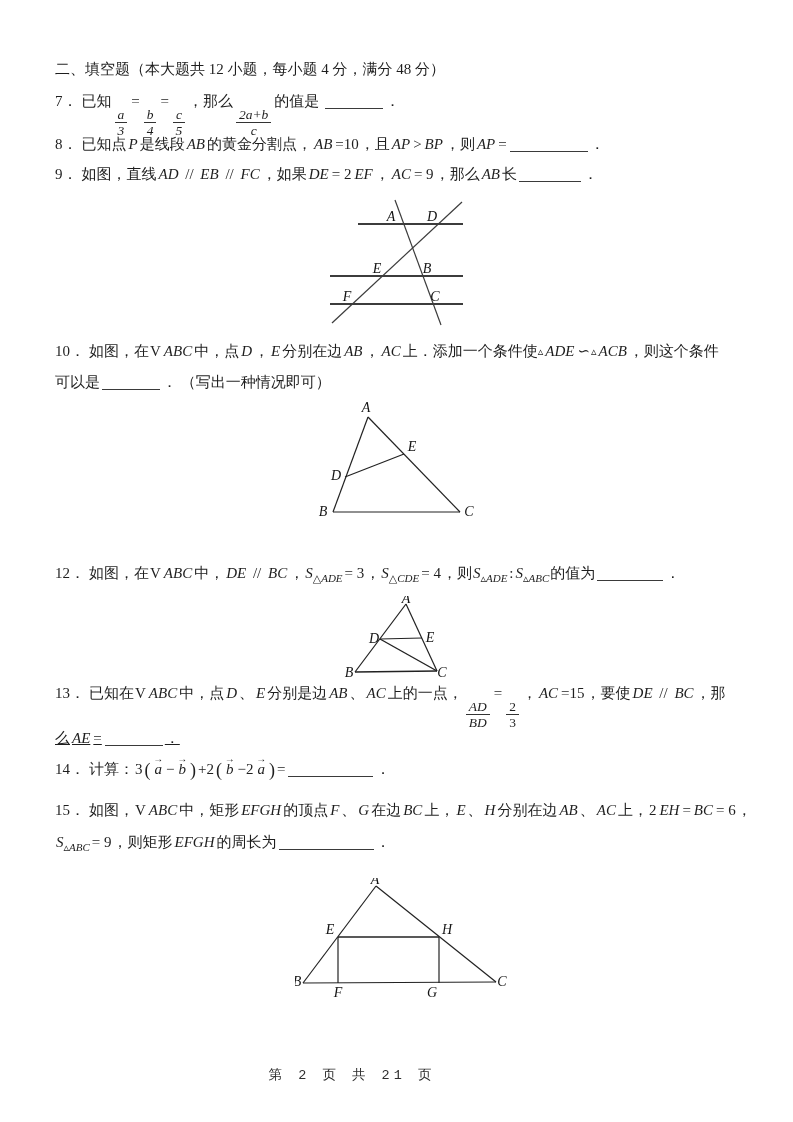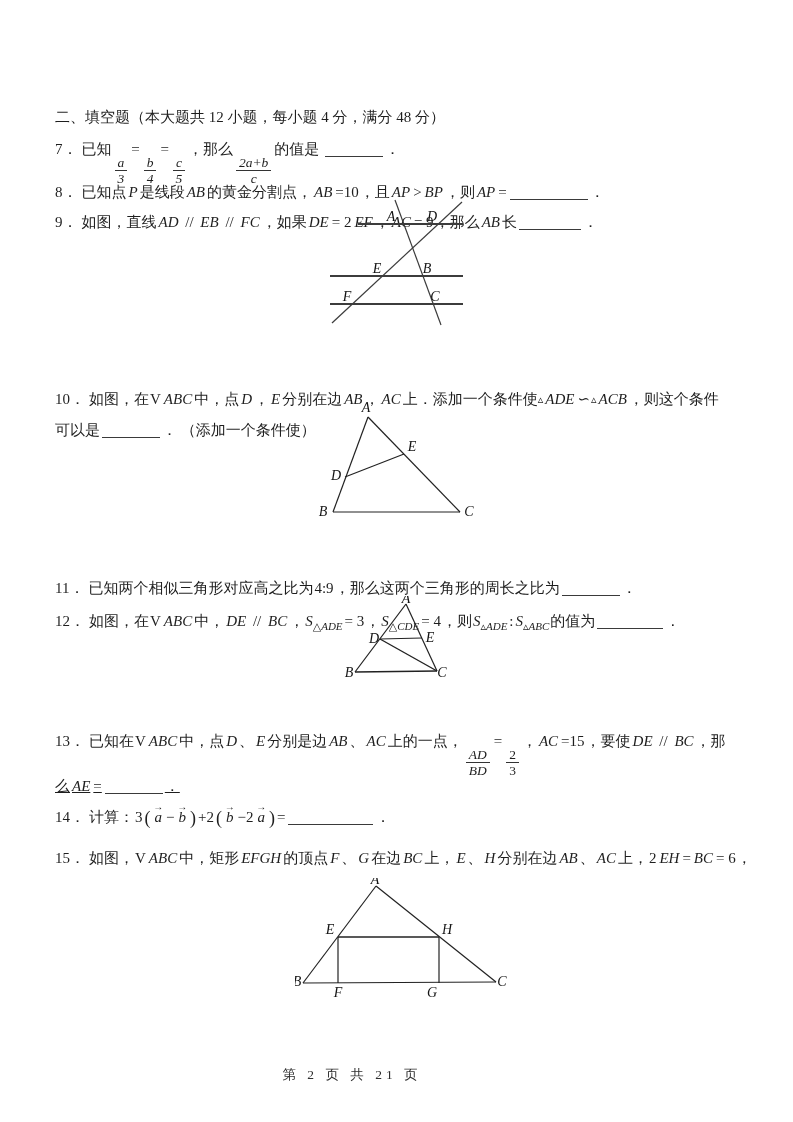--- a/index.html
+++ b/index.html
@@ -4,21 +4,20 @@
 <style>
   html,body{margin:0;padding:0;}
   body{
     width:793px;height:1122px;background:#ffffff;position:relative;overflow:hidden;
     font-family:"Liberation Serif","DejaVu Serif",serif;color:#1e1e1e;
   }
   .page{position:absolute;inset:0;}
   .line{
     position:absolute;left:55px;white-space:nowrap;font-size:15px;line-height:1.3;
     font-family:"Liberation Serif","DejaVu Serif","DejaVu Sans",serif;
-    margin-top:48px;
   }
   .seg-n{margin-right:4px;}
   .seg-t{}
   .seg-m{font-style:italic;margin:0 2px;}
   .seg-r{margin:0 1px;}
   .seg-p{font-size:18px;vertical-align:-2px;margin:0 1px;}
   .seg-tri{font-size:11px;vertical-align:1px;}
   .seg-b{display:inline-block;border-bottom:1.3px solid #3a3a3a;height:14px;vertical-align:-3px;margin:0 2px;}
   .frac{
     display:inline-flex;flex-direction:column;align-items:center;line-height:1.08;
@@ -30,21 +29,21 @@
   .msub{font-style:italic;margin:0 1px;}
   .msub .sb{font-size:11px;vertical-align:-4px;}
   .vec{position:relative;font-style:italic;display:inline-block;margin:0 3px;}
   .vec .ar{position:absolute;left:50%;transform:translateX(-50%);top:-0.78em;font-size:10px;font-style:normal;}
   .fig{position:absolute;}
   .fig svg text{
     font-family:"Liberation Serif","DejaVu Serif",serif;font-style:italic;font-size:14px;fill:#141414;
   }
   .footer{
     position:absolute;left:0;width:704px;text-align:center;font-size:13.5px;
-    letter-spacing:4px;color:#2e2e2e;
+    letter-spacing:4px;color:#2e2e2e;font-family:Liberation Mono, monospace;
   }
 </style>
 </head>
 <body>
 
 <div class="page">
 
   <div class="line" style="top:60px;">二、填空题（本大题共 12 小题，每小题 4 分，满分 48 分）</div>
 
   <div class="line" style="top:92px;"><span class="seg-n">7．</span><span class="seg-t">已知</span><span class="frac it">
@@ -71,35 +70,34 @@
         <line x1="12" y1="128" x2="142" y2="7" stroke="#3c3c3c" stroke-width="1.2"></line>
         <text x="71" y="26" text-anchor="middle">A</text>
         <text x="112" y="26" text-anchor="middle">D</text>
         <text x="57" y="78" text-anchor="middle">E</text>
         <text x="107" y="78" text-anchor="middle">B</text>
         <text x="27" y="106" text-anchor="middle">F</text>
         <text x="115" y="106" text-anchor="middle">C</text>
       </svg></div>
 
   <div class="line" style="top:342px;"><span class="seg-n">10．</span><span class="seg-t">如图，在</span><span class="seg-r">V</span><span class="seg-m">ABC</span><span class="seg-t">中，点</span><span class="seg-m">D</span><span class="seg-t">，</span><span class="seg-m">E</span><span class="seg-t">分别在边</span><span class="seg-m">AB</span><span class="seg-t">，</span><span class="seg-m">AC</span><span class="seg-t">上．添加一个条件使</span><span class="seg-tri">▵</span><span class="seg-m">ADE</span><span class="seg-r">∽</span><span class="seg-tri">▵</span><span class="seg-m">ACB</span><span class="seg-t">，则这个条件</span></div>
-  <div class="line" style="top:373px;"><span class="seg-t">可以是</span><span class="seg-b" style="width: 58px;"></span><span class="seg-t">．  （添加一个条件使）</span></div>
+  <div class="line" style="top:373px;"><span class="seg-t">可以是</span><span class="seg-b" style="width: 58px;"></span><span class="seg-t">．  （写出一种情况即可）</span></div>
 
   <div class="fig" style="left:300px;top:400px;"><svg width="180" height="122" viewBox="0 0 180 122">
         <line x1="68" y1="17" x2="33" y2="112" stroke="#222222" stroke-width="1.2"></line>
         <line x1="68" y1="17" x2="160" y2="112" stroke="#222222" stroke-width="1.2"></line>
         <line x1="33" y1="112" x2="160" y2="112" stroke="#222222" stroke-width="1.2"></line>
         <line x1="45" y1="77" x2="104" y2="54" stroke="#222222" stroke-width="1.2"></line>
         <text x="66" y="12" text-anchor="middle">A</text>
         <text x="112" y="51" text-anchor="middle">E</text>
         <text x="36" y="80" text-anchor="middle">D</text>
         <text x="23" y="116" text-anchor="middle">B</text>
         <text x="169" y="116" text-anchor="middle">C</text>
       </svg></div>
 
-  <div class="line" style="top:531px;"><span class="seg-n">11．</span><span class="seg-t">已知两个相似三角形对应高之比为</span><span class="seg-r">4:9</span><span class="seg-t">，那么这两个三角形的周长之比为</span><span class="seg-b" style="width: 58px;"></span><span class="seg-t">．</span></div>
   <div class="line" style="top:564px;"><span class="seg-n">12．</span><span class="seg-t">如图，在</span><span class="seg-r">V</span><span class="seg-m">ABC</span><span class="seg-t">中，</span><span class="seg-m">DE</span><span class="seg-r"> // </span><span class="seg-m">BC</span><span class="seg-t">，</span><span class="msub"><span>S</span><span class="sb">△ADE</span></span><span class="seg-r">= 3</span><span class="seg-t">，</span><span class="msub"><span>S</span><span class="sb">△CDE</span></span><span class="seg-r">= 4</span><span class="seg-t">，则</span><span class="msub"><span>S</span><span class="sb">▵ADE</span></span><span class="seg-r">:</span><span class="msub"><span>S</span><span class="sb">▵ABC</span></span><span class="seg-t">的值为</span><span class="seg-b" style="width: 66px;"></span><span class="seg-t">．</span></div>
 
   <div class="fig" style="left:340px;top:596px;"><svg width="120" height="85" viewBox="0 0 120 85">
         <line x1="66" y1="8" x2="15" y2="76" stroke="#222222" stroke-width="1.2"></line>
         <line x1="66" y1="8" x2="97" y2="75" stroke="#222222" stroke-width="1.2"></line>
         <line x1="15" y1="76" x2="97" y2="75" stroke="#222222" stroke-width="1.4"></line>
         <line x1="40" y1="43" x2="82" y2="42" stroke="#222222" stroke-width="1.2"></line>
         <line x1="40" y1="43" x2="97" y2="75" stroke="#222222" stroke-width="1.4"></line>
         <text x="66" y="7" text-anchor="middle">A</text>
         <text x="34" y="47" text-anchor="middle">D</text>
@@ -111,20 +109,21 @@
   <div class="line" style="top:684px;"><span class="seg-n">13．</span><span class="seg-t">已知在</span><span class="seg-r">V</span><span class="seg-m">ABC</span><span class="seg-t">中，点</span><span class="seg-m">D</span><span class="seg-t">、</span><span class="seg-m">E</span><span class="seg-t">分别是边</span><span class="seg-m">AB</span><span class="seg-t">、</span><span class="seg-m">AC</span><span class="seg-t">上的一点，</span><span class="frac it">
         <span class="fn">AD</span>
         <span class="fd">BD</span>
       </span><span class="seg-r">=</span><span class="frac">
         <span class="fn">2</span>
         <span class="fd">3</span>
       </span><span class="seg-t">，</span><span class="seg-m">AC</span><span class="seg-r">=15</span><span class="seg-t">，要使</span><span class="seg-m">DE</span><span class="seg-r"> // </span><span class="seg-m">BC</span><span class="seg-t">，那</span></div>
   <div class="line" style="top:729px;text-decoration:underline;"><span class="seg-t">么</span><span class="seg-m">AE</span><span class="seg-r">=</span><span class="seg-b" style="width: 58px;"></span><span class="seg-t">．</span></div>
   <div class="line" style="top:759px;"><span class="seg-n">14．</span><span class="seg-t">计算：</span><span class="seg-r">3</span><span class="seg-p">(</span><span class="vec">a<span class="ar">→</span></span><span class="seg-r">−</span><span class="vec">b<span class="ar">→</span></span><span class="seg-p">)</span><span class="seg-r">+2</span><span class="seg-p">(</span><span class="vec">b<span class="ar">→</span></span><span class="seg-r">−2</span><span class="vec">a<span class="ar">→</span></span><span class="seg-p">)</span><span class="seg-r">=</span><span class="seg-b" style="width: 85px;"></span><span class="seg-t">．</span></div>
   <div class="line" style="top:801px;"><span class="seg-n">15．</span><span class="seg-t">如图，</span><span class="seg-r">V</span><span class="seg-m">ABC</span><span class="seg-t">中，矩形</span><span class="seg-m">EFGH</span><span class="seg-t">的顶点</span><span class="seg-m">F</span><span class="seg-t">、</span><span class="seg-m">G</span><span class="seg-t">在边</span><span class="seg-m">BC</span><span class="seg-t">上，</span><span class="seg-m">E</span><span class="seg-t">、</span><span class="seg-m">H</span><span class="seg-t">分别在边</span><span class="seg-m">AB</span><span class="seg-t">、</span><span class="seg-m">AC</span><span class="seg-t">上，</span><span class="seg-r">2</span><span class="seg-m">EH</span><span class="seg-r">=</span><span class="seg-m">BC</span><span class="seg-r">= 6</span><span class="seg-t">，</span></div>
+  <div class="line" style="top:833px;"><span class="msub"><span>S</span><span class="sb">▵ABC</span></span><span class="seg-r">= 9</span><span class="seg-t">，则矩形</span><span class="seg-m">EFGH</span><span class="seg-t">的周长为</span><span class="seg-b" style="width: 95px;"></span><span class="seg-t">．</span></div>
 
   <div class="fig" style="left:295px;top:878px;"><svg width="215" height="125" viewBox="0 0 215 125">
         <line x1="81" y1="8" x2="8" y2="105" stroke="#222222" stroke-width="1.2"></line>
         <line x1="81" y1="8" x2="201" y2="104" stroke="#222222" stroke-width="1.2"></line>
         <line x1="8" y1="105" x2="201" y2="104" stroke="#222222" stroke-width="1.2"></line>
         <line x1="43" y1="59" x2="144" y2="59" stroke="#222222" stroke-width="1.4"></line>
         <line x1="43" y1="59" x2="43" y2="105" stroke="#222222" stroke-width="1.2"></line>
         <line x1="144" y1="59" x2="144" y2="105" stroke="#222222" stroke-width="1.2"></line>
         <text x="80" y="6" text-anchor="middle">A</text>
         <text x="35" y="56" text-anchor="middle">E</text>

